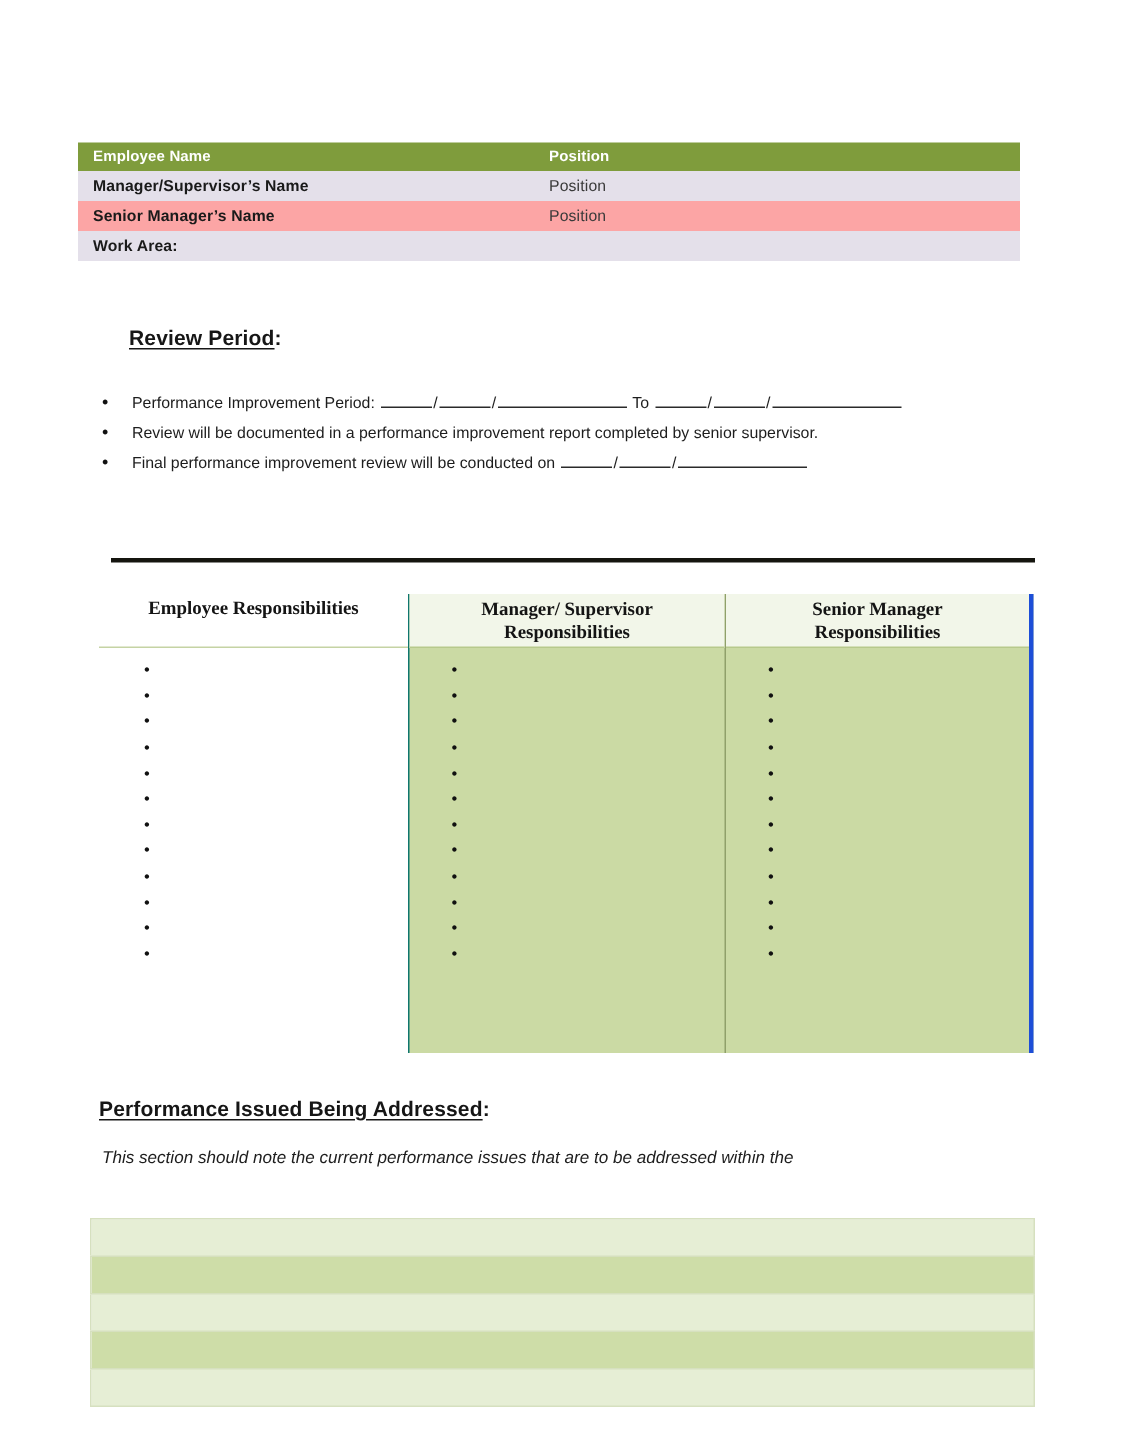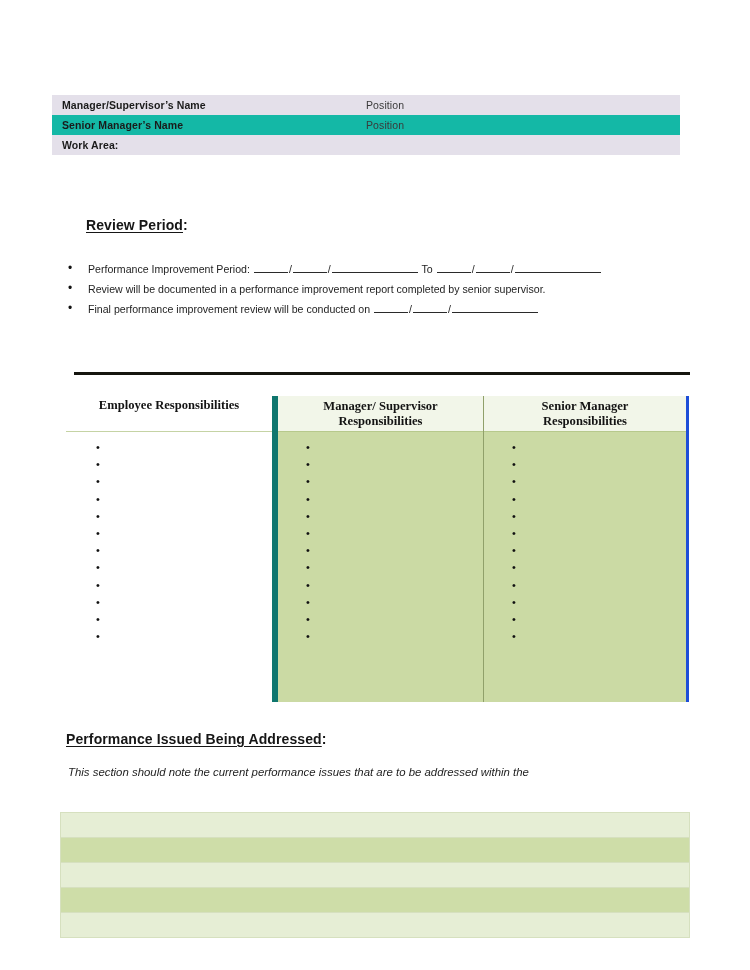--- a/index.html
+++ b/index.html
@@ -40,21 +40,21 @@
     vertical-align: middle;
     letter-spacing: 0.1px;
   }
   .id-table tr.head td {
     background: #7f9c3c;
     color: #ffffff;
     height: 19px;
     font-size: 10px;
   }
   .id-table tr.r1 td { background: #e4e0ea; }
-  .id-table tr.r2 td { background: #14b8a6; }
+  .id-table tr.r2 td { background: #fca5a5; }
   .id-table tr.r3 td { background: #e4e0ea; }
   .id-table td.col2 {
     padding-left: 0;
     font-weight: normal;
     color: #3a3a3a;
   }
   .id-table tr.head td.col2 {
     font-weight: bold;
     color: #ffffff;
   }
@@ -132,21 +132,21 @@
     display: flex;
   }
   .resp-col {
     position: relative;
     box-sizing: border-box;
   }
   .resp-col.c1 { width: 206px; background: #ffffff; }
   .resp-col.c2 {
     width: 212px;
     background: #cbdaa4;
-    border-left: 6px solid #0f766e;
+    border-left: 1px solid #0f766e;
     border-right: 1px solid #90a06a;
   }
   .resp-col.c3 {
     width: 205px;
     background: #cbdaa4;
     border-right: 3px solid #1d4ed8;
   }
   .resp-head {
     height: 36px;
     box-sizing: border-box;
@@ -220,20 +220,24 @@
   .issues tr.mid td { background: #cedda8; }
   .issues tr:last-child td { border-bottom: none; }
 </style>
 </head>
 <body>
 
 <div class="page">
 
   <table class="id-table">
     <tbody>
+      <tr class="head">
+        <td>Employee Name</td>
+        <td class="col2">Position</td>
+      </tr>
       <tr class="r1">
         <td>Manager/Supervisor’s Name</td>
         <td class="col2">Position</td>
       </tr>
       <tr class="r2">
         <td>Senior Manager’s Name</td>
         <td class="col2">Position</td>
       </tr>
       <tr class="r3">
         <td>Work Area:</td>

